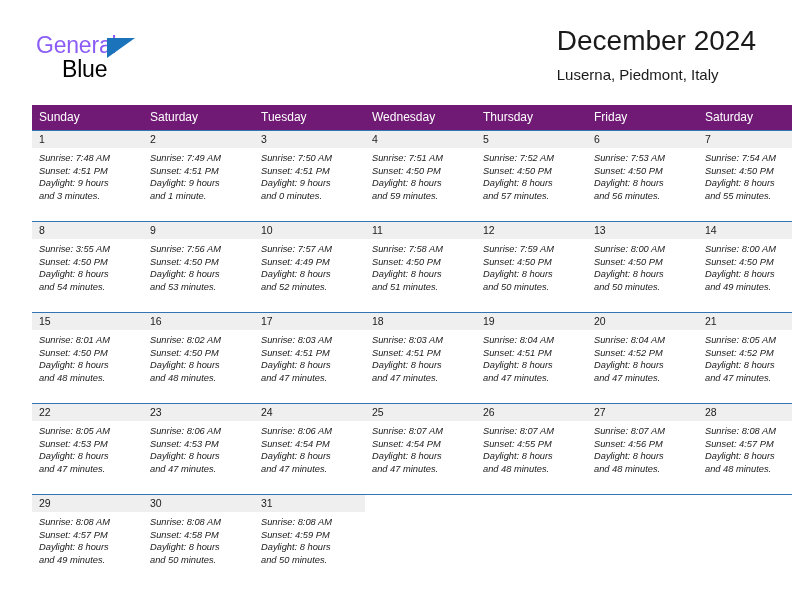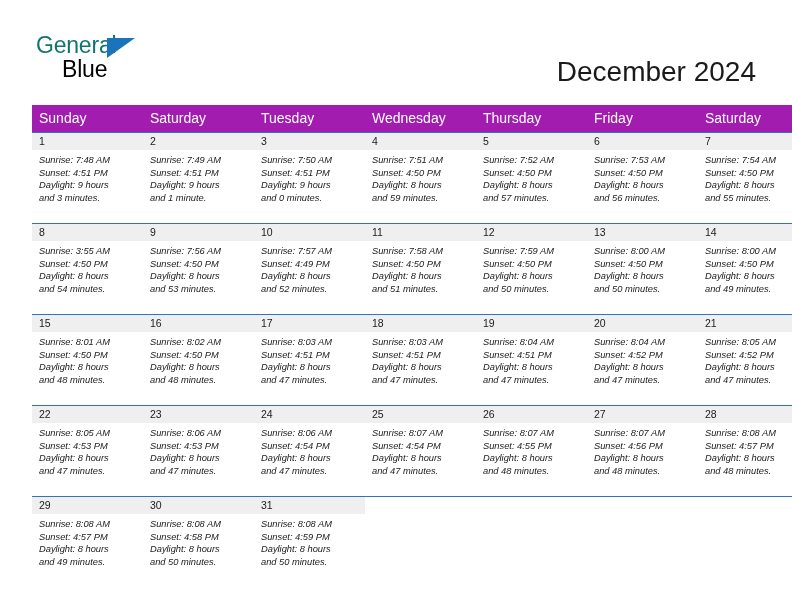--- a/index.html
+++ b/index.html
@@ -33,21 +33,21 @@
     left: 36px;
     top: 8px;
     width: 200px;
     height: 56px;
   }
   .logo-general {
     position: absolute;
     left: 0;
     top: 0;
     font-size: 23px;
-    color: #0f766e;
+    color: #8b5cf6;
     letter-spacing: -0.2px;
     font-family: "Liberation Sans", sans-serif;
   }
   .logo-tri {
     position: absolute;
     left: 71px;
     top: 6px;
     width: 0;
     height: 0;
     border-left: 28px solid #1b74bb;
@@ -60,21 +60,20 @@
     font-size: 23px;
     color: #000000;
     letter-spacing: -0.2px;
   }
 
   .title-block {
     position: absolute;
     right: 36px;
     top: 0;
     text-align: left;
-    margin-top: 31px;
   }
   .cal-title {
     font-size: 28px;
     color: #1a1a1a;
     line-height: 34px;
     white-space: nowrap;
   }
   .cal-sub {
     font-size: 15px;
     color: #1a1a1a;
@@ -86,23 +85,23 @@
   
   .calendar {
     position: absolute;
     left: 32px;
     top: 105px;
     width: 728px;
     border-collapse: collapse;
     table-layout: fixed;
   }
   .calendar th {
-    background: #a21caf;
+    background: #701a75;
     color: #ffffff;
-    font-size: 14px;
+    font-size: 12px;
     font-weight: normal;
     text-align: left;
     padding: 5px 0 6px 7px;
     border: none;
     width: 104px;
   }
   .calendar td {
     vertical-align: top;
     padding: 0;
     border: none;
@@ -144,20 +143,21 @@
   <div class="top">
 
     <div class="logo">
       <span class="logo-general">General</span>
       <span class="logo-tri"></span>
       <span class="logo-blue">Blue</span>
     </div>
 
     <div class="title-block">
       <div class="cal-title">December 2024</div>
+      <div class="cal-sub">Luserna, Piedmont, Italy</div>
     </div>
 
   </div>
 
   <table class="calendar">
     <thead>
       <tr>
         <th>Sunday</th>
         <th>Saturday</th>
         <th>Tuesday</th>

